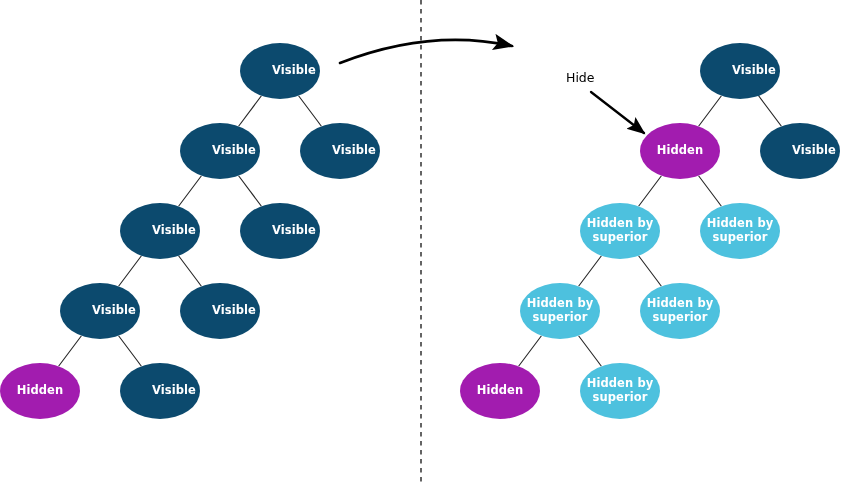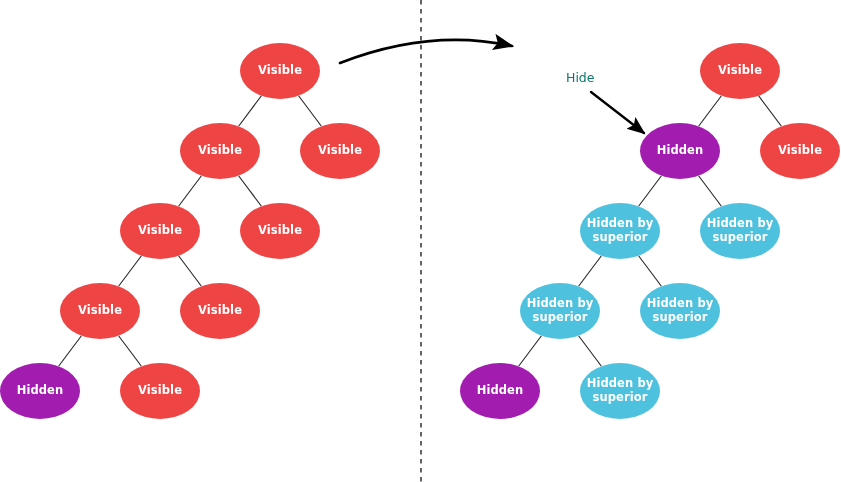--- a/index.html
+++ b/index.html
@@ -39,21 +39,21 @@
     line-height: 1.18;
     box-sizing: border-box;
     user-select: none;
   }
   .node-label {
     display: block;
     width: 100%;
     padding: 0 4px;
     box-sizing: border-box;
   }
-  .node.visible-node   { background: #ef4444; }
+  .node.visible-node   { background: #0c4a6e; text-align: right; }
   .node.hidden-node    { background: #a21caf; }
   .node.inherited-node { background: #4dc1de; justify-content: flex-end; }
 
   .node.size-one  { font-size: 11.5px; }
   .node.size-two  { font-size: 11.5px; }
 
   .hide-label {
     position: absolute;
     font-size: 12.5px;
     font-weight: 400;
@@ -150,15 +150,15 @@
       </marker>
       <marker id="arrowhead-hide" markerWidth="9" markerHeight="9" refX="7.2" refY="3.2" orient="auto" markerUnits="strokeWidth">
         <path d="M0,0 L8,3.2 L0,6.4 L1.6,3.2 Z" fill="#000000"></path>
       </marker>
     </defs>
     <line id="divider-line" stroke="#111111" stroke-width="1.3" stroke-dasharray="4.5 4.5" x1="421" y1="0" x2="421" y2="482"></line>
     <path id="transition-arrow" fill="none" stroke="#000000" stroke-width="2.6" stroke-linecap="round" marker-end="url(#arrowhead-curve)" d="M340,63 Q430,28 512,46"></path>
     <line id="hide-arrow" stroke="#000000" stroke-width="2.3" stroke-linecap="round" marker-end="url(#arrowhead-hide)" x1="591" y1="92" x2="644" y2="133"></line>
   </svg>
 
-  <div class="hide-label" id="hide-label" style="left: 566px; top: 70px; color: #0f766e;">Hide</div>
+  <div class="hide-label" id="hide-label" style="left: 566px; top: 70px; color: #000000;">Hide</div>
 
 </div>
 
 </body></html>

